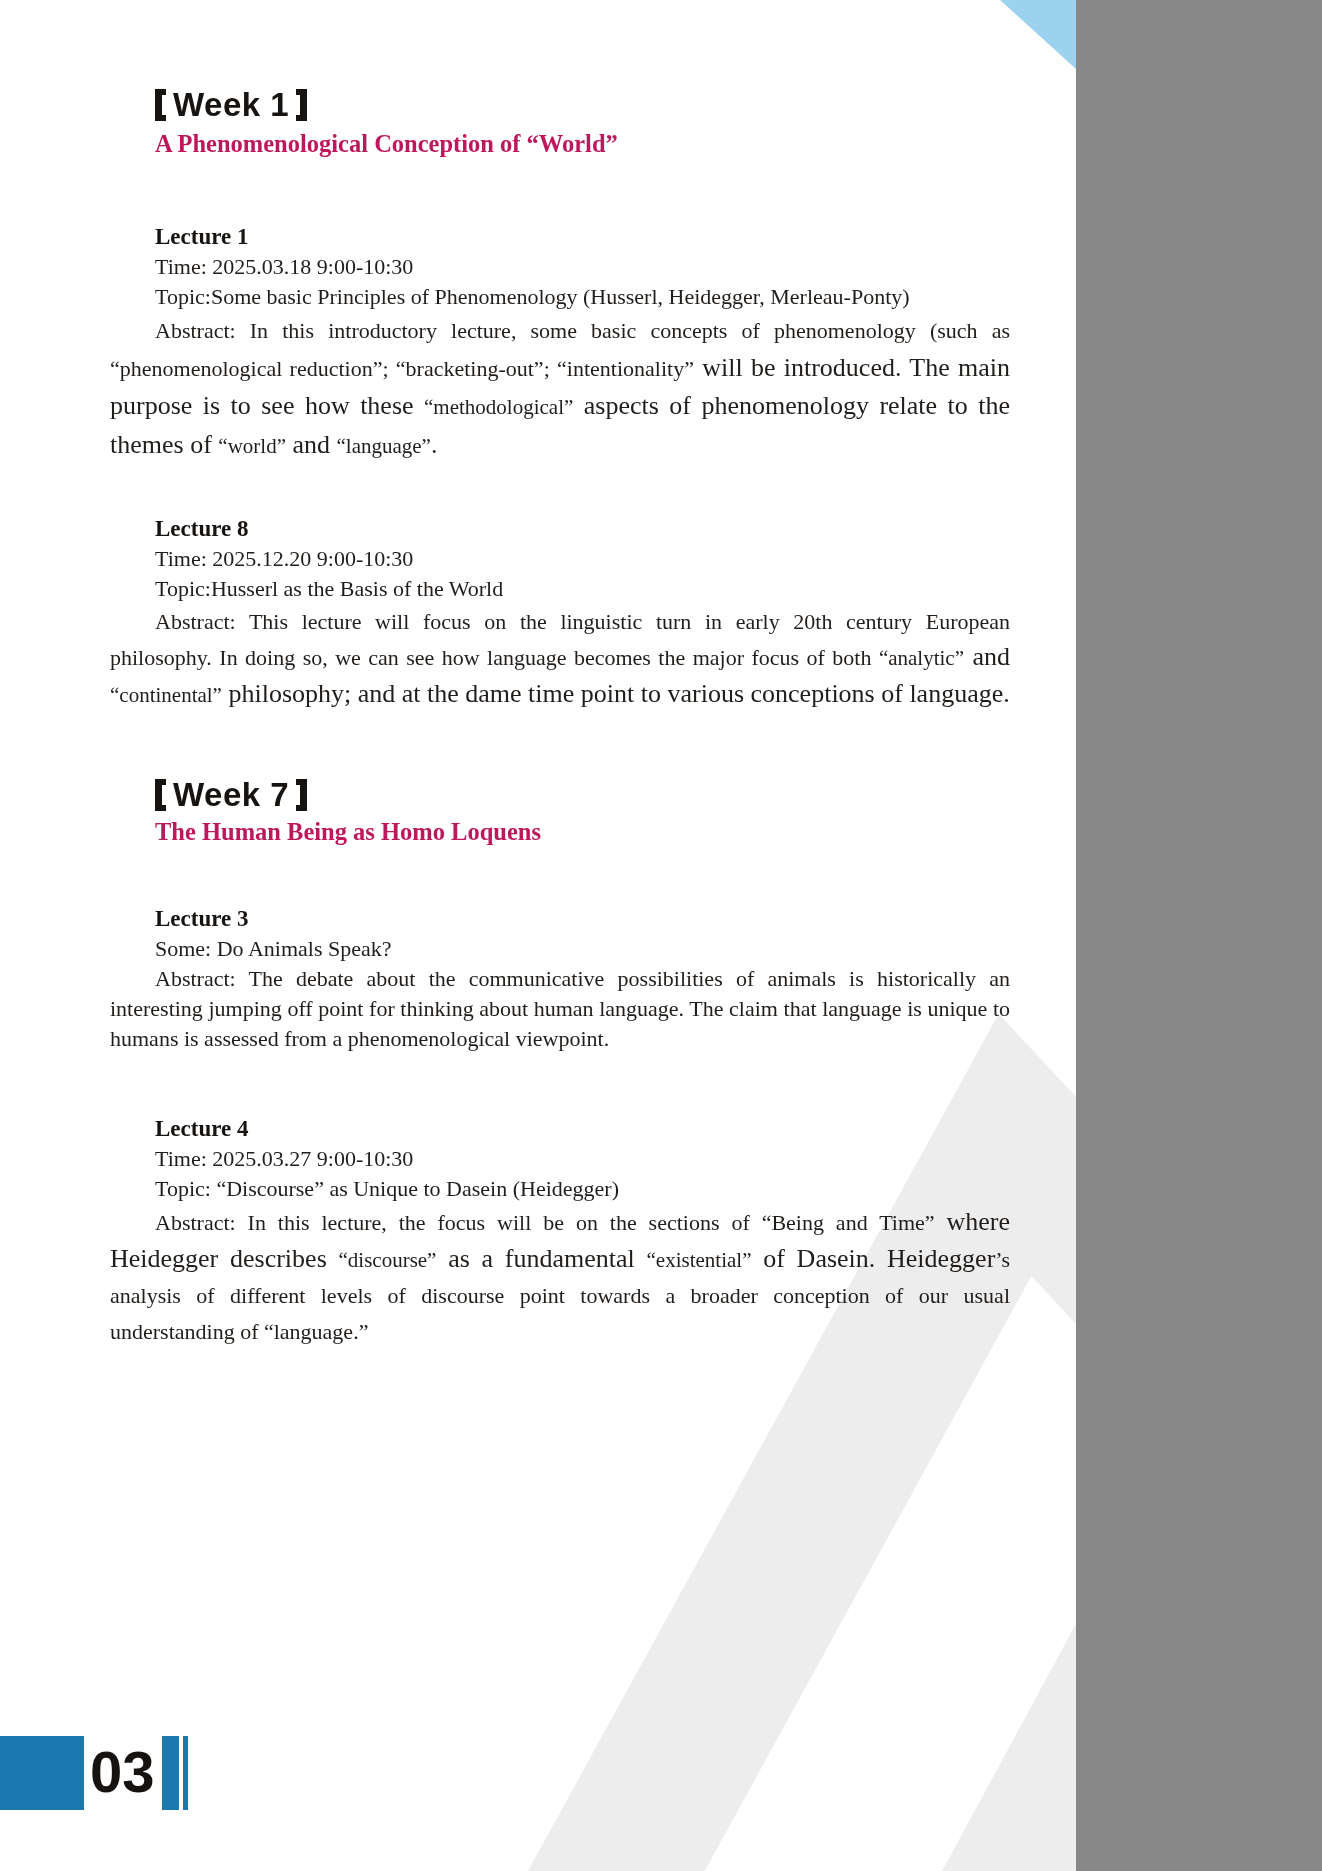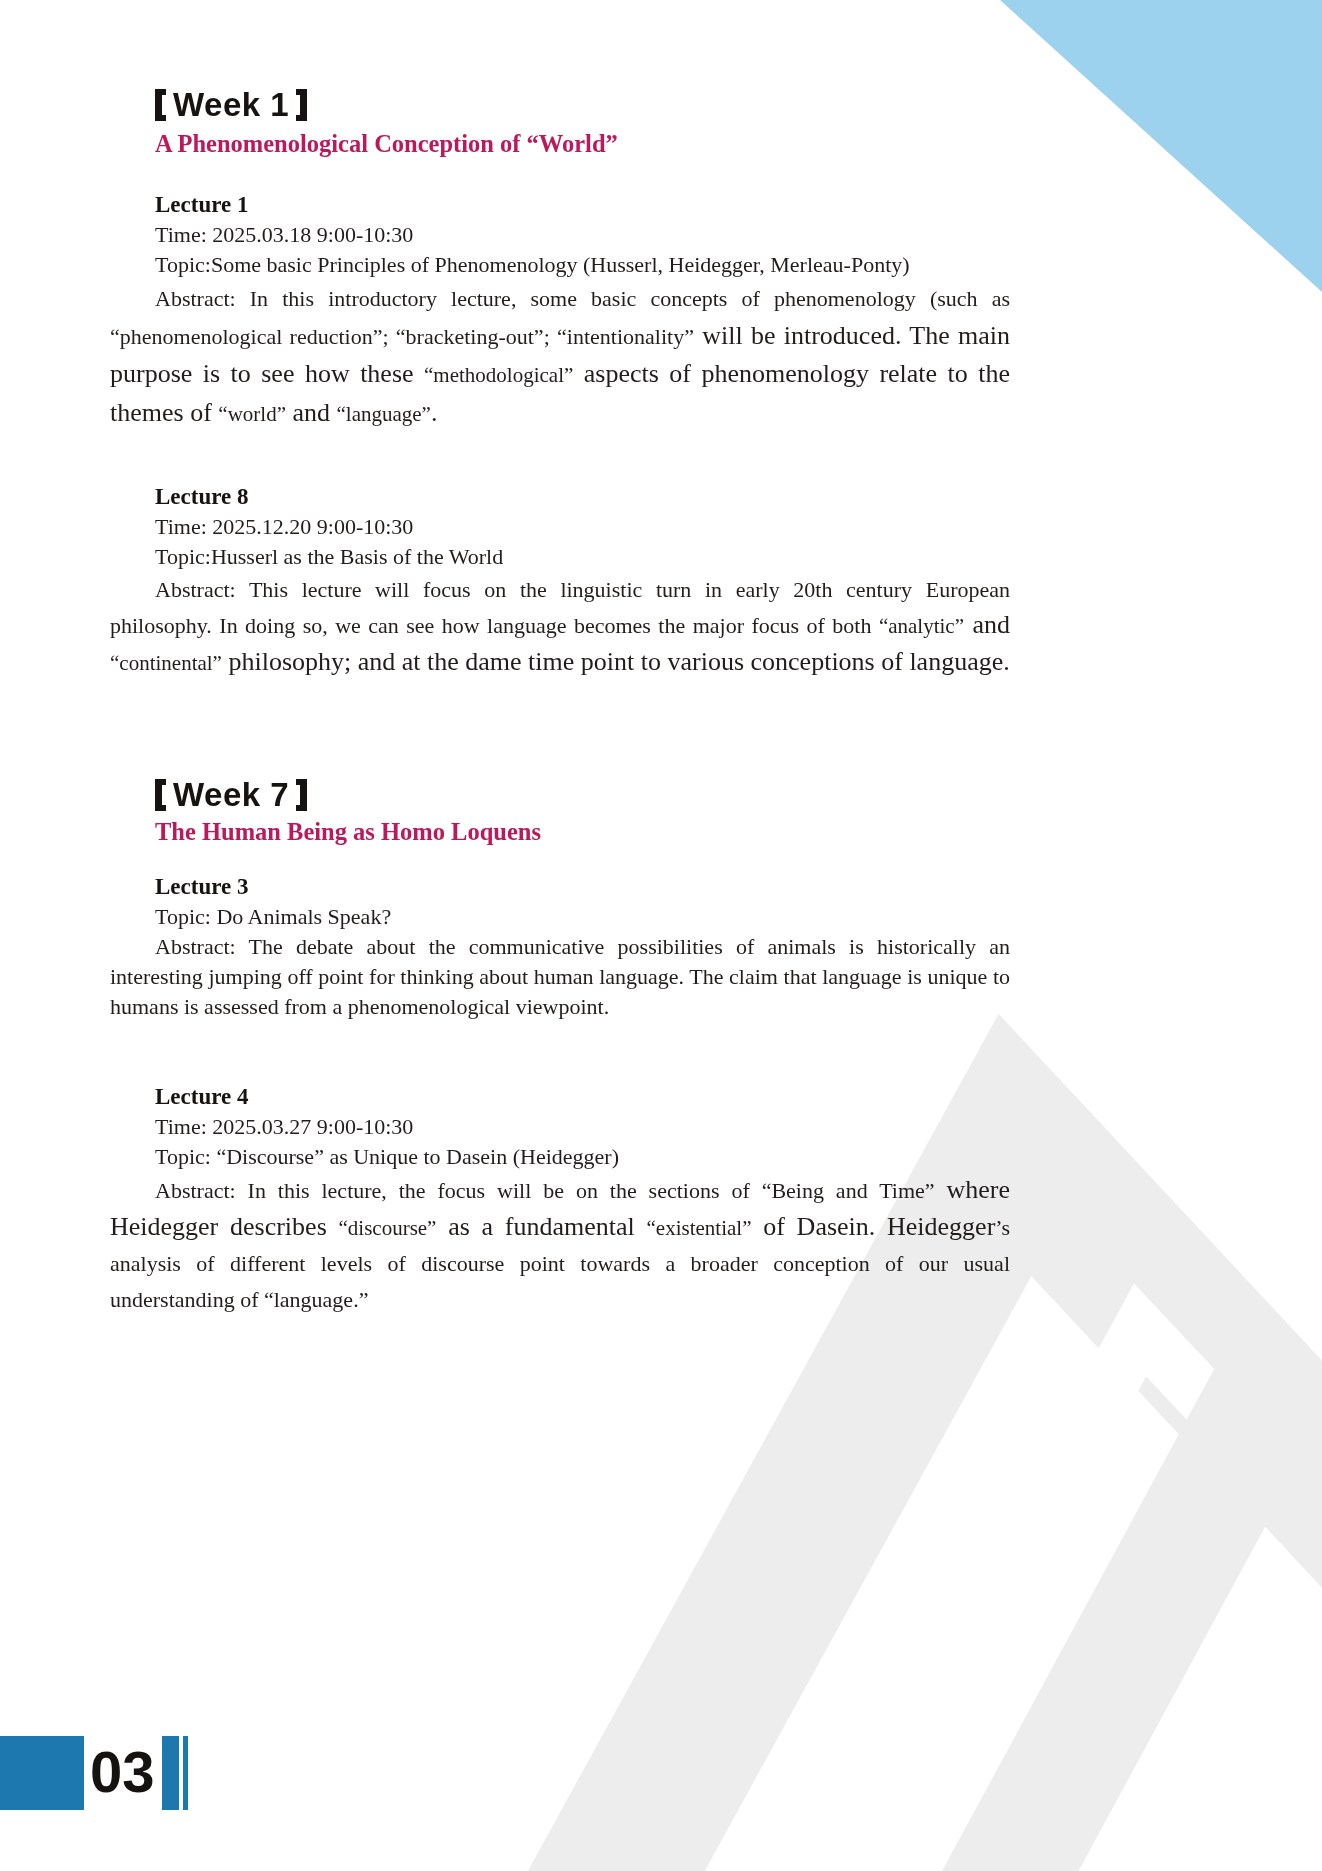--- a/index.html
+++ b/index.html
@@ -1,19 +1,19 @@
 <!DOCTYPE html>
 <html><head>
 <meta charset="utf-8">
 <style>
   html,body{margin:0;padding:0;}
   body{background:#888;}
   .page{
     position:relative;
-    width:1322px;height:1871px;
+    width:1076px;height:1871px;
     background:#ffffff;
     overflow:hidden;
     font-family:"Liberation Serif", serif;
     color:#211d1a;
   }
   
   .corner-triangle{
     position:absolute;top:0;left:1000px;width:322px;height:292px;
     background:#9cd2ee;
     clip-path:polygon(0 0,100% 0,100% 100%);
@@ -31,21 +31,21 @@
   }
   .lb,.rb{display:inline-block;width:11px;height:32px;box-sizing:border-box;}
   .lb{border-left:7px solid #171310;border-top:6px solid #171310;border-bottom:6px solid #171310;margin-right:3px;}
   .rb{border-right:7px solid #171310;border-top:6px solid #171310;border-bottom:6px solid #171310;margin-left:3px;}
   .week-subtitle{
     position:absolute;left:155px;
     font-size:24.5px;font-weight:bold;color:#be185d;
     line-height:32px;
   }
   .lecture{position:absolute;left:110px;width:900px;}
-  .lec-title{font-weight:bold;font-size:23px;line-height:30px;margin-left:45px;color:#171310;}
+  .lec-title{font-weight:bold;font-size:23px;line-height:30px;margin-left:45px;color:#171310;margin-top:32px;}
   .lec-line{font-size:22px;line-height:30px;margin-left:45px;}
   .para{font-size:22px;line-height:30px;text-align:justify;text-indent:45px;margin:0;}
   .para.rich{line-height:37px;}
   .seg-base{font-size:22px;}
   .seg-lg{font-size:26px;}
   .seg-sm{font-size:21px;}
   
   .footer{
     position:absolute;left:0;top:1736px;height:74px;
     display:flex;align-items:stretch;z-index:2;
@@ -99,21 +99,21 @@
 
     <div class="week-heading" style="top:776px;">
       <span class="lb"></span>
       <span>Week 7</span>
       <span class="rb"></span>
     </div>
     <div class="week-subtitle" style="top:816px;">The Human Being as Homo Loquens</div>
 
     <div class="lecture" style="top:872px;">
       <div class="lec-title">Lecture 3</div>
-      <p class="para"><span class="seg-base">Topic: Do Animals Speak?</span></p>
+      <p class="para"><span class="seg-base">Some: Do Animals Speak?</span></p>
       <p class="para"><span class="seg-base">Abstract: The debate about the communicative possibilities of animals is historically an interesting jumping off point for thinking about human language. The claim that language is unique to humans is assessed from a phenomenological viewpoint.</span></p>
     </div>
 
     <div class="lecture" style="top:1082px;">
       <div class="lec-title">Lecture 4</div>
       <div class="lec-line">Time: 2025.03.27  9:00-10:30</div>
       <p class="para"><span class="seg-base">Topic: “Discourse” as Unique to Dasein (Heidegger)</span></p>
       <p class="para rich" style="line-height:36px;"><span class="seg-base">Abstract: In this lecture, the focus will be on the sections of “Being and Time” </span><span class="seg-lg">where Heidegger describes </span><span class="seg-sm">“discourse”</span><span class="seg-lg"> as a fundamental </span><span class="seg-sm">“existential”</span><span class="seg-lg"> of Dasein. Heidegger</span><span class="seg-base">’s analysis of different levels of discourse point towards a broader conception of our usual understanding of “language.”</span></p>
     </div>
 

